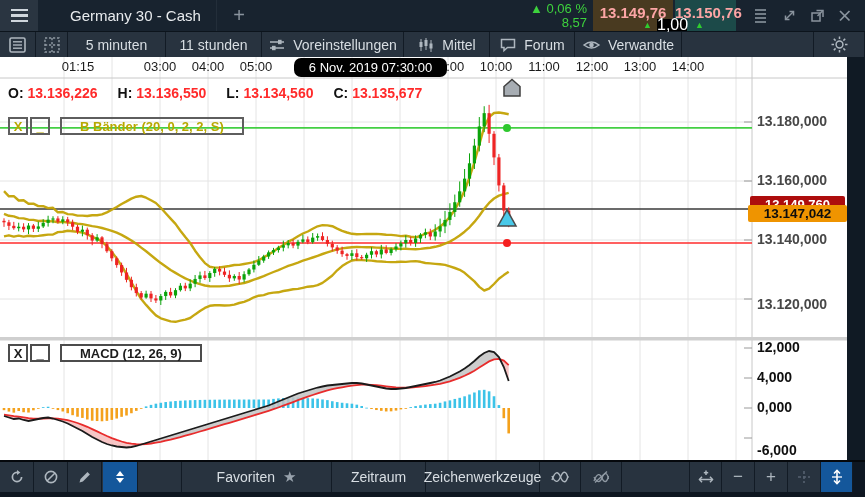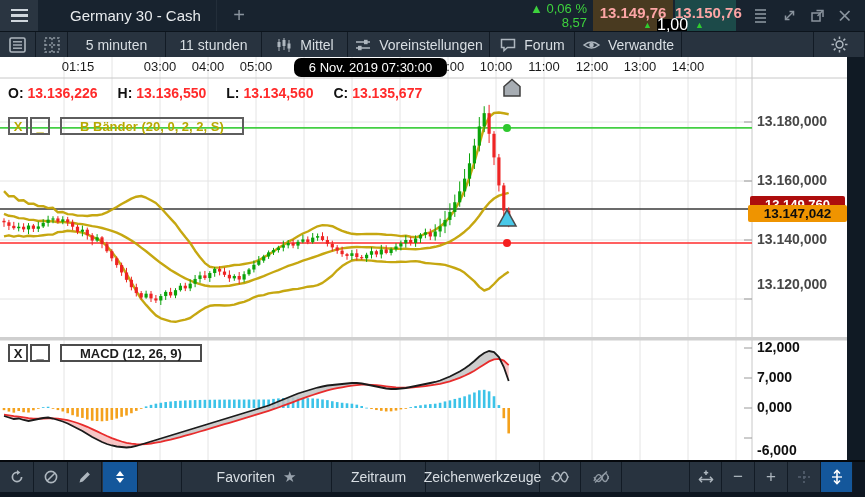--- a/index.html
+++ b/index.html
@@ -131,45 +131,45 @@
             <line x1="2" y1="9" x2="16" y2="9"></line>
           </g>
         </svg>
     </div>
     <div class="tbtn" style="width:98px">
         <span>5 minuten</span>
       </div>
     <div class="tbtn" style="width:96px">
         <span>11 stunden</span>
       </div>
+    <div class="tbtn" style="width:142px">
+      <svg class="ic" width="18" height="18" viewBox="0 0 18 18">
+          <g stroke="#aeb7bf" stroke-width="1.5">
+            <line x1="2" y1="6" x2="16" y2="6"></line>
+            <line x1="2" y1="12" x2="16" y2="12"></line>
+          </g>
+          <rect x="10" y="3.8" width="3.6" height="4.4" fill="#aeb7bf"></rect>
+          <rect x="4" y="9.8" width="3.6" height="4.4" fill="#aeb7bf"></rect>
+        </svg>
+      <span>Voreinstellungen</span>
+    </div>
     <div class="tbtn" style="width:86px">
       <svg class="ic" width="18" height="18" viewBox="0 0 18 18">
           <g stroke="#aeb7bf" stroke-width="1">
             <line x1="4" y1="3" x2="4" y2="15"></line>
             <line x1="9" y1="2" x2="9" y2="14"></line>
             <line x1="14" y1="4" x2="14" y2="16"></line>
           </g>
           <g fill="#aeb7bf">
             <rect x="2.5" y="6" width="3" height="5"></rect>
             <rect x="7.5" y="4" width="3" height="6"></rect>
             <rect x="12.5" y="7.5" width="3" height="5"></rect>
           </g>
         </svg>
       <span>Mittel</span>
-    </div>
-    <div class="tbtn" style="width:142px">
-      <svg class="ic" width="18" height="18" viewBox="0 0 18 18">
-          <g stroke="#aeb7bf" stroke-width="1.5">
-            <line x1="2" y1="6" x2="16" y2="6"></line>
-            <line x1="2" y1="12" x2="16" y2="12"></line>
-          </g>
-          <rect x="10" y="3.8" width="3.6" height="4.4" fill="#aeb7bf"></rect>
-          <rect x="4" y="9.8" width="3.6" height="4.4" fill="#aeb7bf"></rect>
-        </svg>
-      <span>Voreinstellungen</span>
     </div>
     <div class="tbtn" style="width:85px">
       <svg class="ic" width="18" height="17" viewBox="0 0 18 17">
           <path d="M2.5 3.5 h13 v8 h-7 l-3.5 3 v-3 h-2.5 z" fill="none" stroke="#aeb7bf" stroke-width="1.5"></path>
         </svg>
       <span>Forum</span>
     </div>
     <div class="tbtn" style="width:107px">
       <svg class="ic" width="19" height="16" viewBox="0 0 19 16">
           <path d="M2 8 Q9.5 2 17 8 Q9.5 14 2 8 Z" fill="none" stroke="#aeb7bf" stroke-width="1.5"></path>
@@ -592,25 +592,25 @@
     </div>
     <div class="legend legend-macd">
       <div class="box" style="width:20px">X</div>
       <div class="box" style="width:20px">_</div>
       <div class="box lbl">MACD (12, 26, 9)</div>
     </div>
     <div id="price-ticks">
         <div class="ptick" style="top: 56px;">13.180,000</div>
         <div class="ptick" style="top: 115px;">13.160,000</div>
         <div class="ptick" style="top: 174px;">13.140,000</div>
-        <div class="ptick" style="top: 219px;">13.120,000</div>
+        <div class="ptick" style="top: 239px;">13.120,000</div>
       </div>
     <div id="macd-ticks">
         <div class="mtick" style="top: 282px;">12,000</div>
-        <div class="mtick" style="top: 312px;">7,000</div>
+        <div class="mtick" style="top: 312px;">4,000</div>
         <div class="mtick" style="top: 342px;">0,000</div>
         <div class="mtick" style="top: 385px;">-6,000</div>
       </div>
     <div class="badge-red">13.149,760</div>
     <div class="badge-orange">13.147,042</div>
   </div>
   <div class="right-strip"></div>
 
   <div class="bottombar">
     <div class="bbtn" style="left:1px;width:33px">

